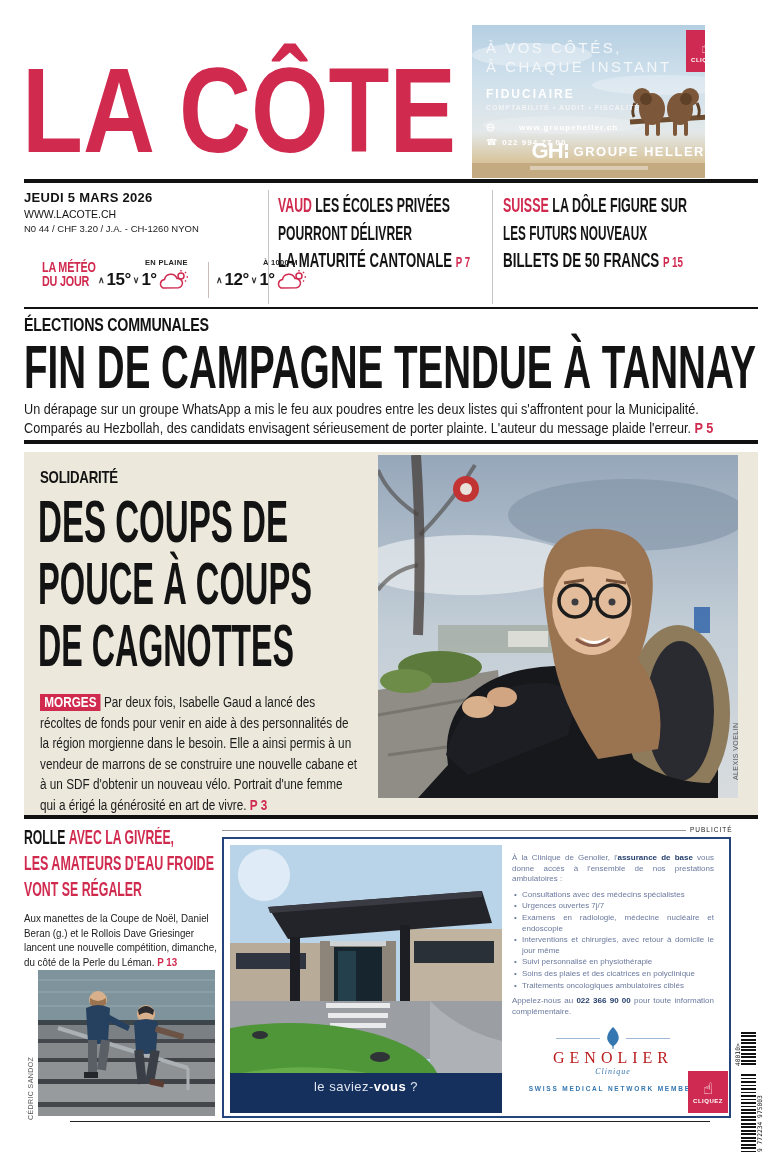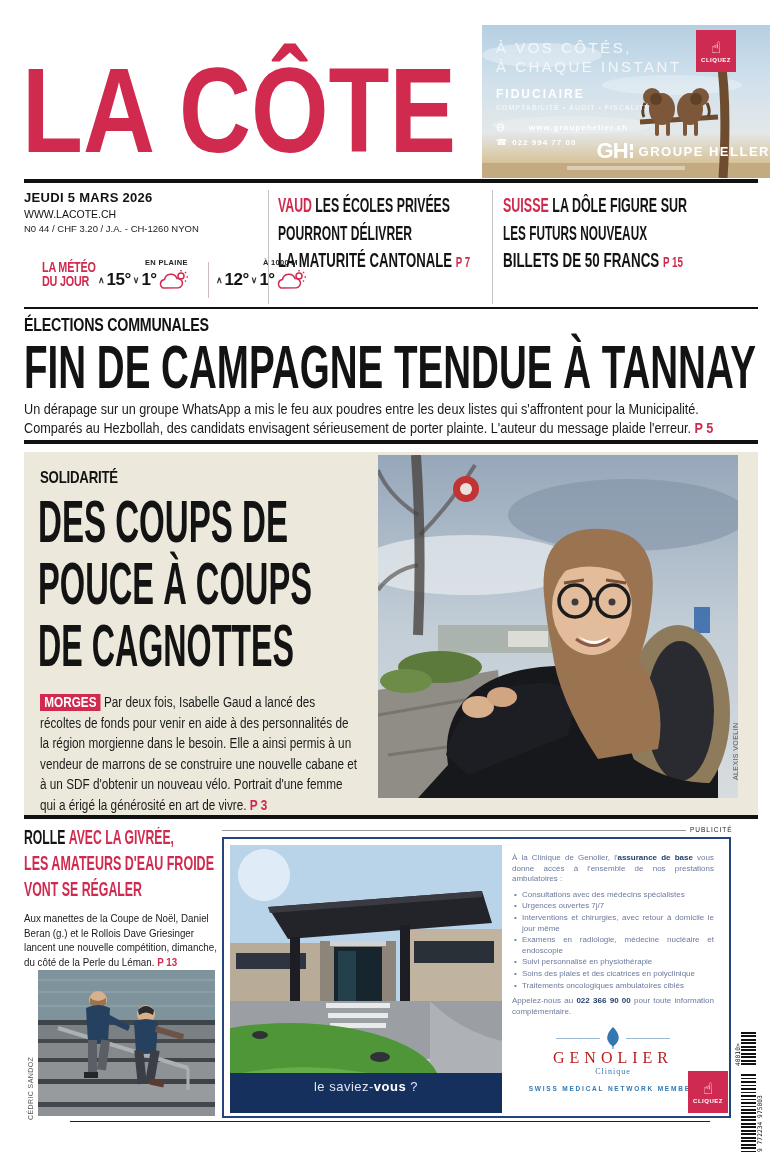--- a/index.html
+++ b/index.html
@@ -7,21 +7,21 @@
         font-family:"Liberation Sans",sans-serif;color:#131313;}
   .abs{position:absolute;}
   .rule{position:absolute;background:#111;}
   .vline{position:absolute;background:#c4c4c4;width:1px;}
   .red{color:#d02a4f;}
   .cond{font-weight:700;white-space:nowrap;transform-origin:0 0;letter-spacing:-.3px;}
   .para{transform-origin:0 0;}
   .pref{color:#d02a4f;font-weight:700;}
   svg text{font-family:"Liberation Sans",sans-serif;font-weight:700;}
   
-  .topad{position:absolute;left:482px;top:25px;width:288px;height:153px;overflow:hidden;
+  .topad{position:absolute;left:472px;top:25px;width:233px;height:153px;overflow:hidden;
          background:linear-gradient(180deg,#b5cfe2 0%,#cfe0ec 35%,#e3e8e9 70%,#d9c7a2 88%,#c9b189 100%);}
   .topad .adline{position:absolute;color:#f4f7f9;letter-spacing:2.5px;font-size:15px;}
   .cliquez{position:absolute;width:40px;height:42px;background:#cf2b52;color:#fff;
            display:flex;flex-direction:column;align-items:center;justify-content:center;gap:1px;}
   .cliquez .hand{font-family:"DejaVu Sans",sans-serif;font-size:16px;line-height:1;}
   .cliquez .clab{font-size:6px;font-weight:700;letter-spacing:.5px;}
   .contact{position:absolute;color:#fff;font-size:8px;font-weight:700;letter-spacing:1px;display:flex;align-items:center;gap:4px;}
   
   .wname{font-size:7.5px;font-weight:700;letter-spacing:.3px;color:#222;padding-left:47px;}
   .temps{display:flex;align-items:center;gap:2px;margin-top:2px;}
@@ -33,21 +33,21 @@
   .vcred{position:absolute;writing-mode:vertical-rl;transform:rotate(180deg);
          font-size:7px;color:#5a5a5a;letter-spacing:.4px;white-space:nowrap;}
   
   .clinicad{position:absolute;left:222px;top:837px;width:509px;height:281px;border:2px solid #24457c;background:#fff;box-sizing:border-box;}
   .adtxt{color:#6b7a9e;font-size:8px;line-height:10.6px;text-align:justify;}
   .adbold{color:#27406e;font-weight:700;}
   .adtxt ul{margin:5px 0 0 0;padding:0 0 0 10px;list-style:none;}
   .adtxt li{position:relative;margin:0 0 1px 0;}
   .adtxt li::before{content:"•";position:absolute;left:-8px;color:#6b7a9e;}
   .genname{font-family:"Liberation Serif",serif;font-size:16px;letter-spacing:5px;color:#b91c1c;font-weight:400;}
-  .gensub{font-family:"Liberation Serif",serif;font-size:8px;color:#3577b0;letter-spacing:1px;}
+  .gensub{font-family:"Liberation Serif",serif;font-style:italic;font-size:8px;color:#3577b0;letter-spacing:1px;}
   .gennet{font-size:6.5px;font-weight:700;letter-spacing:1.8px;color:#3577b0;}
   .tagline{position:absolute;color:#dfe4ee;font-size:13px;letter-spacing:.5px;text-align:center;}
   
   .bars{position:absolute;left:7px;width:15px;background:repeating-linear-gradient(180deg,#111 0 1.6px,#fff 1.6px 3.5px);}
   .vnum{position:absolute;writing-mode:vertical-rl;transform:rotate(180deg);
         font-family:"DejaVu Sans Mono",monospace;font-size:6.3px;color:#111;white-space:nowrap;}
   .footer{position:absolute;left:0;top:1127px;width:781px;text-align:center;font-size:9px;color:#1a1a1a;}
 </style>
 </head>
 <body>
@@ -342,22 +342,22 @@
       <rect x="0" y="228" width="272" height="40" fill="#16305e"></rect>
     </svg>
     <div class="tagline" style="left:6px;top:240px;width:272px;">
       <span>le saviez-</span><span style="font-weight:700;color:#fff;">vous</span><span> ?</span>
     </div>
     <div class="abs adtxt" style="left:288px;top:14px;width:202px;">
       <div><span>À la Clinique de Genolier, l'</span><span class="adbold">assurance de base</span><span> vous donne accès à l'ensemble de nos prestations ambulatoires :</span></div>
       <ul>
         <li>Consultations avec des médecins spécialistes</li>
         <li>Urgences ouvertes 7j/7</li>
+        <li>Examens en radiologie, médecine nucléaire et endoscopie</li>
         <li>Interventions et chirurgies, avec retour à domicile le jour même</li>
-        <li>Examens en radiologie, médecine nucléaire et endoscopie</li>
         <li>Suivi personnalisé en physiothérapie</li>
         <li>Soins des plaies et des cicatrices en polyclinique</li>
         <li>Traitements oncologiques ambulatoires ciblés</li>
       </ul>
       <div style="margin-top:5px;"><span>Appelez-nous au </span><span class="adbold">022 366 90 00</span><span> pour toute information complémentaire.</span></div>
     </div>
     <div class="abs" style="left:288px;top:188px;width:202px;text-align:center;">
       <div style="display:flex;align-items:center;justify-content:center;gap:6px;">
         <span style="flex:0 0 44px;height:1px;background:#9db8d2;"></span>
         <svg width="14" height="22" viewBox="0 0 14 22">

